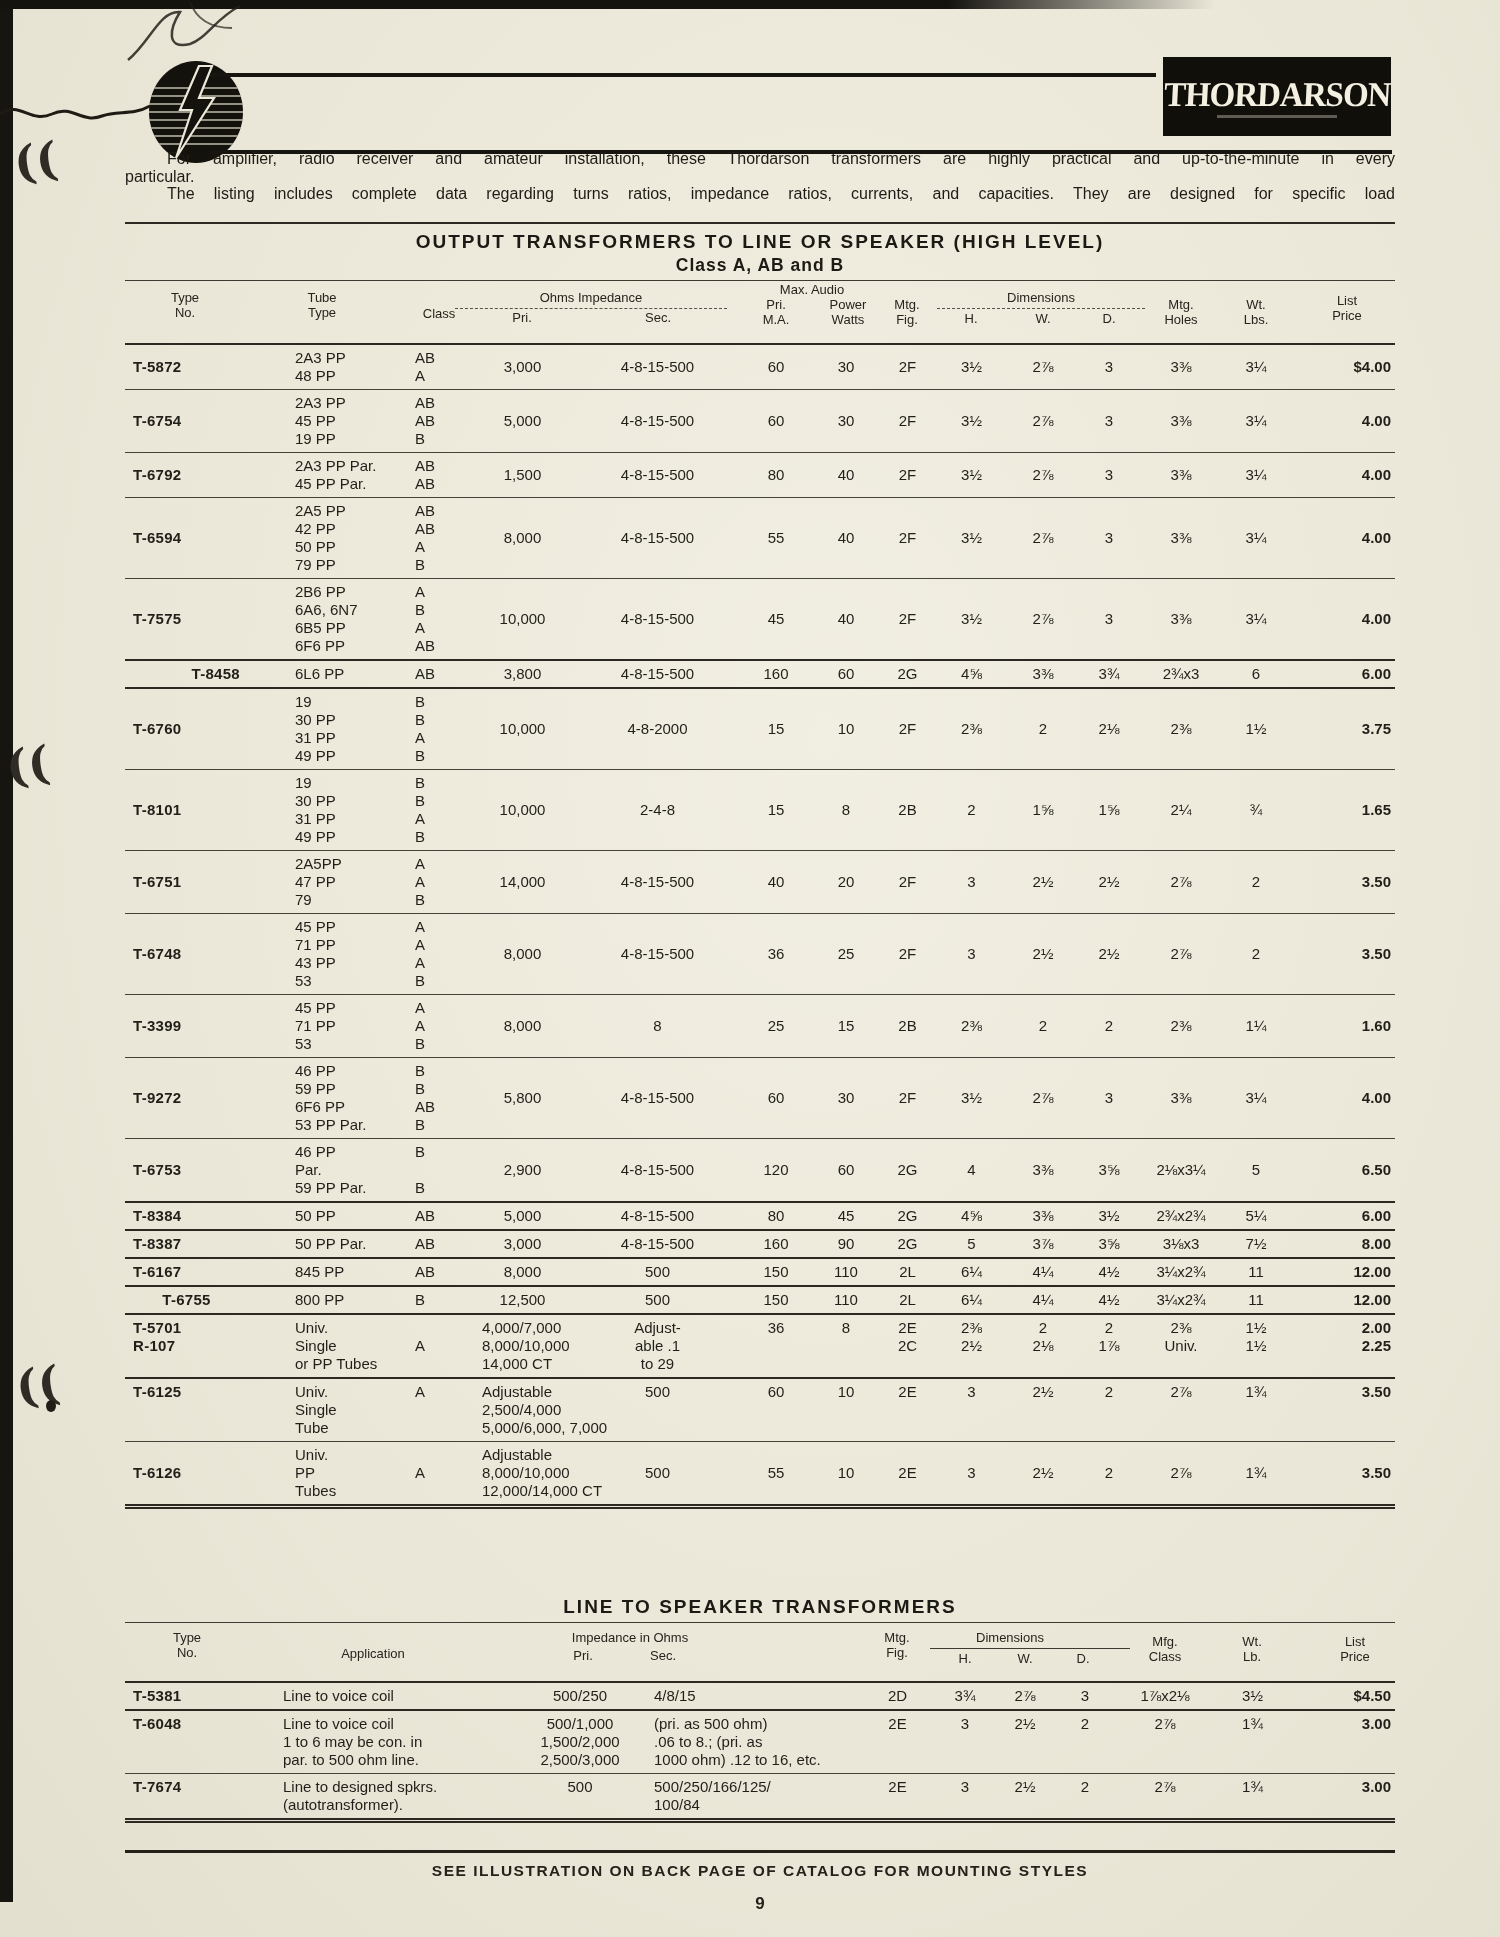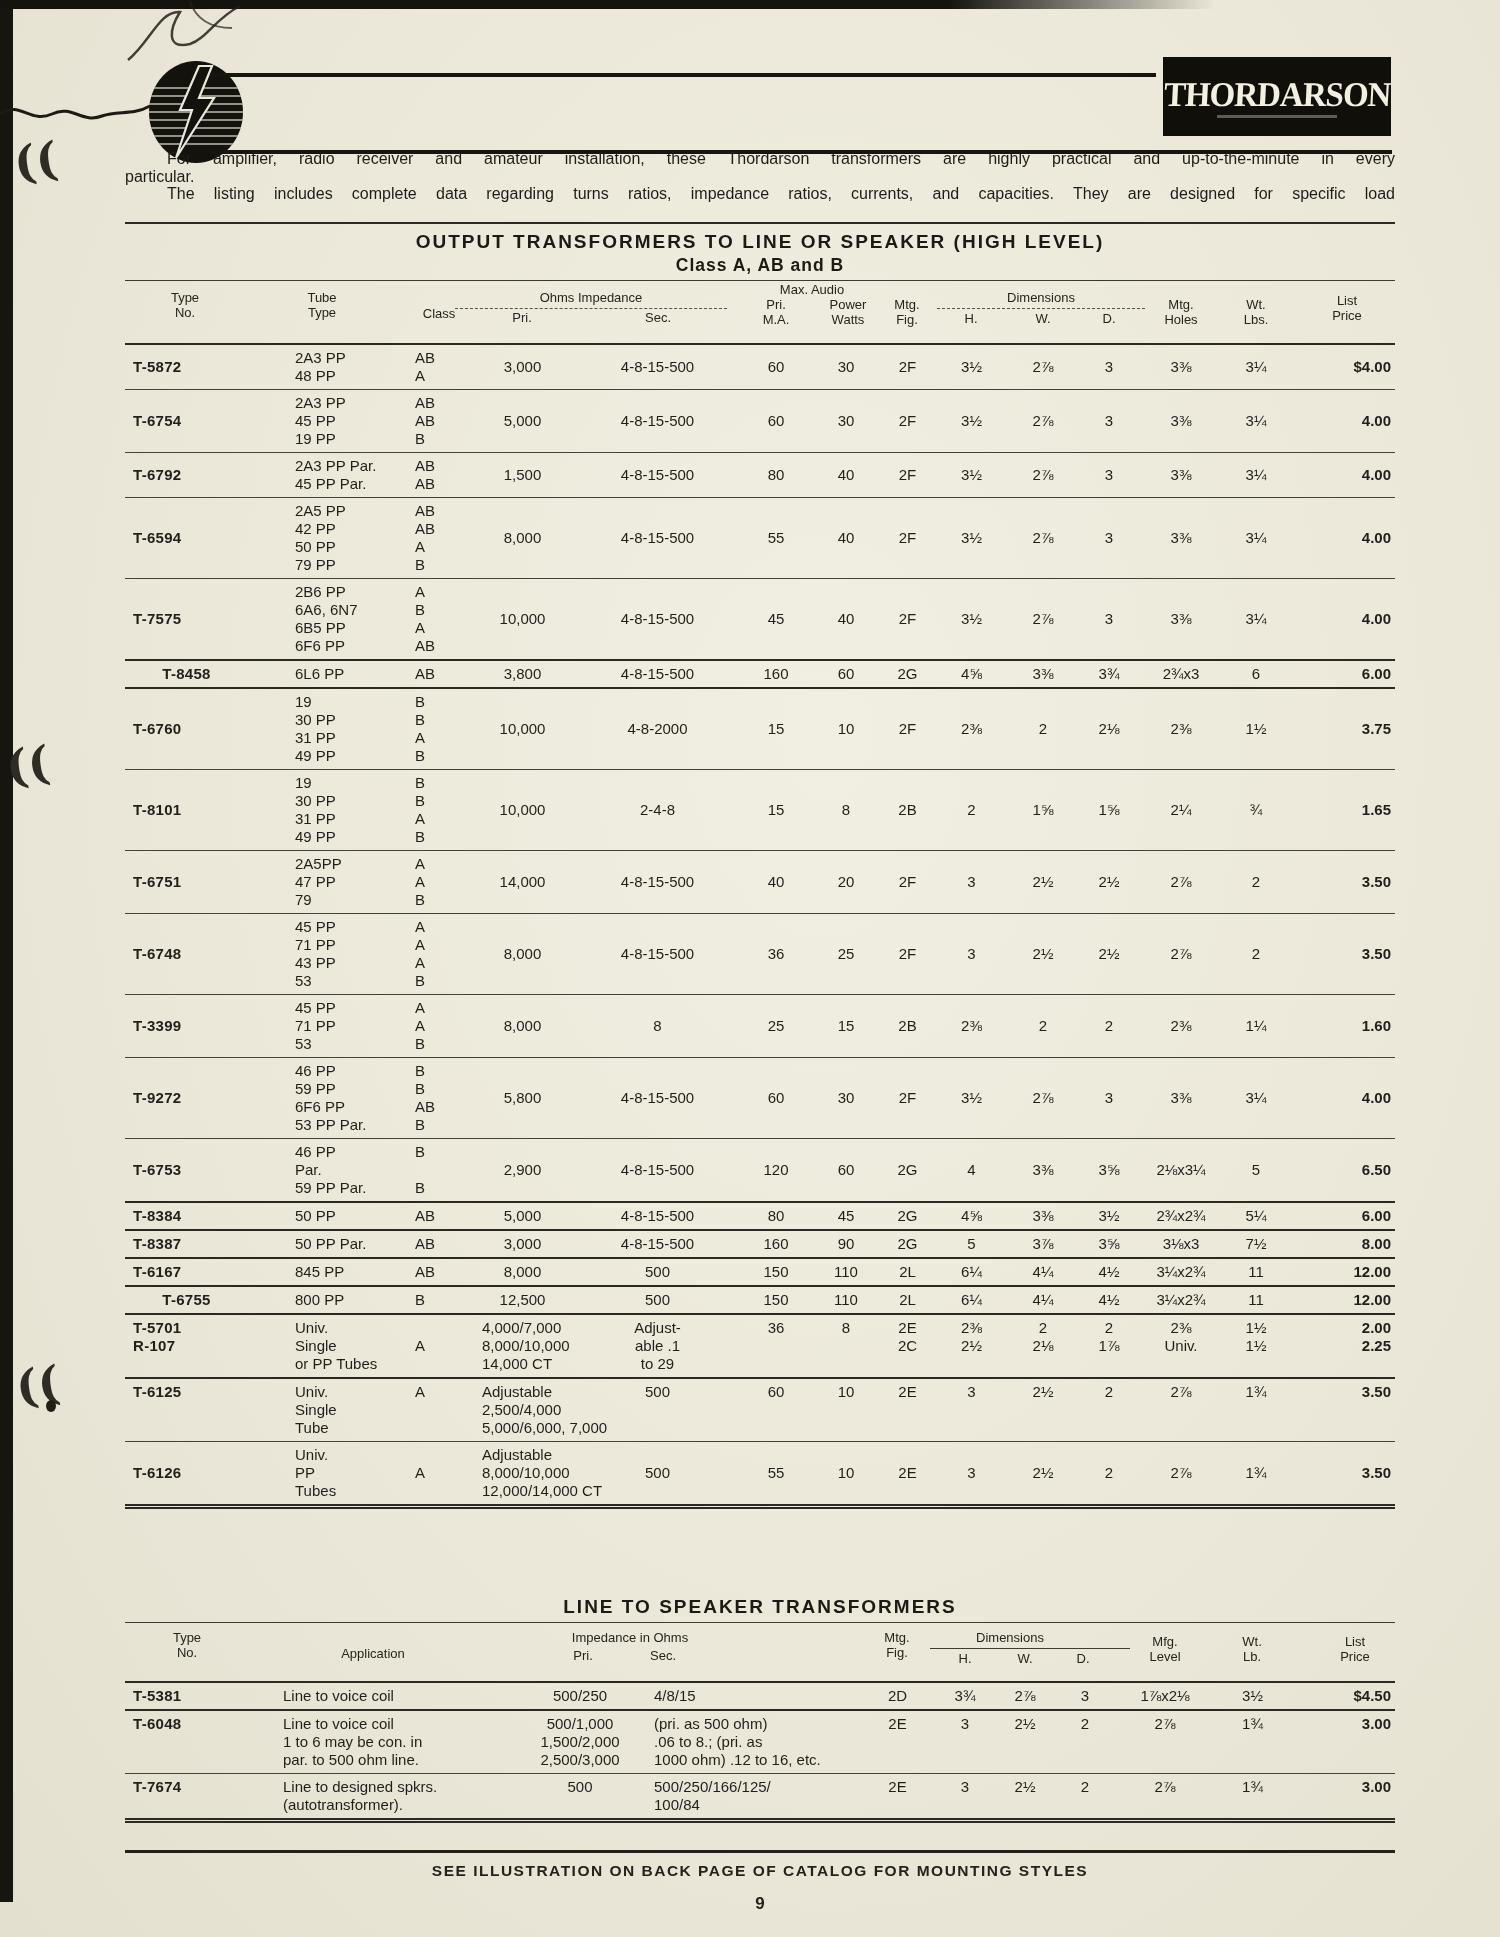--- a/index.html
+++ b/index.html
@@ -276,21 +276,21 @@
                 <td style="text-align: center;">40</td>
                 <td style="text-align: center;">2F</td>
                 <td style="text-align: center;">3½</td>
                 <td style="text-align: center;">2⅞</td>
                 <td style="text-align: center;">3</td>
                 <td style="text-align: center;">3⅜</td>
                 <td style="text-align: center;">3¼</td>
                 <td class="price-cell" style="text-align: right; padding-right: 4px;">4.00</td>
               </tr>
               <tr class="heavy">
-                <td class="type-cell" style="text-align: center; padding-left: 8px;">T-8458</td>
+                <td class="type-cell" style="text-align: right; padding-left: 8px;">T-8458</td>
                 <td style="text-align: left; padding-left: 53px;">6L6 PP</td>
                 <td style="text-align: left; padding-left: 7px;">AB</td>
                 <td style="text-align: center;">3,800</td>
                 <td style="text-align: center;">4-8-15-500</td>
                 <td style="text-align: center;">160</td>
                 <td style="text-align: center;">60</td>
                 <td style="text-align: center;">2G</td>
                 <td style="text-align: center;">4⅝</td>
                 <td style="text-align: center;">3⅜</td>
                 <td style="text-align: center;">3¾</td>
@@ -596,21 +596,21 @@
         <span class="hl" id="sh-pri">Pri.</span>
         <span class="hl" id="sh-sec">Sec.</span>
         <span class="hl" id="sh-fig">Mtg.
 Fig.</span>
         <span class="hl" id="sh-dims">Dimensions</span>
         <span class="solidline" id="sh-dimsline"></span>
         <span class="hl" id="sh-h">H.</span>
         <span class="hl" id="sh-w">W.</span>
         <span class="hl" id="sh-d">D.</span>
         <span class="hl" id="sh-holes">Mfg.
-Level</span>
+Class</span>
         <span class="hl" id="sh-wt">Wt.
 Lb.</span>
         <span class="hl" id="sh-price">List
 Price</span>
       </div>
       <div class="tbl-wrap">
         <table class="data" id="speaker-table">
             <colgroup>
               <col style="width: 130px;">
               <col style="width: 265px;">

